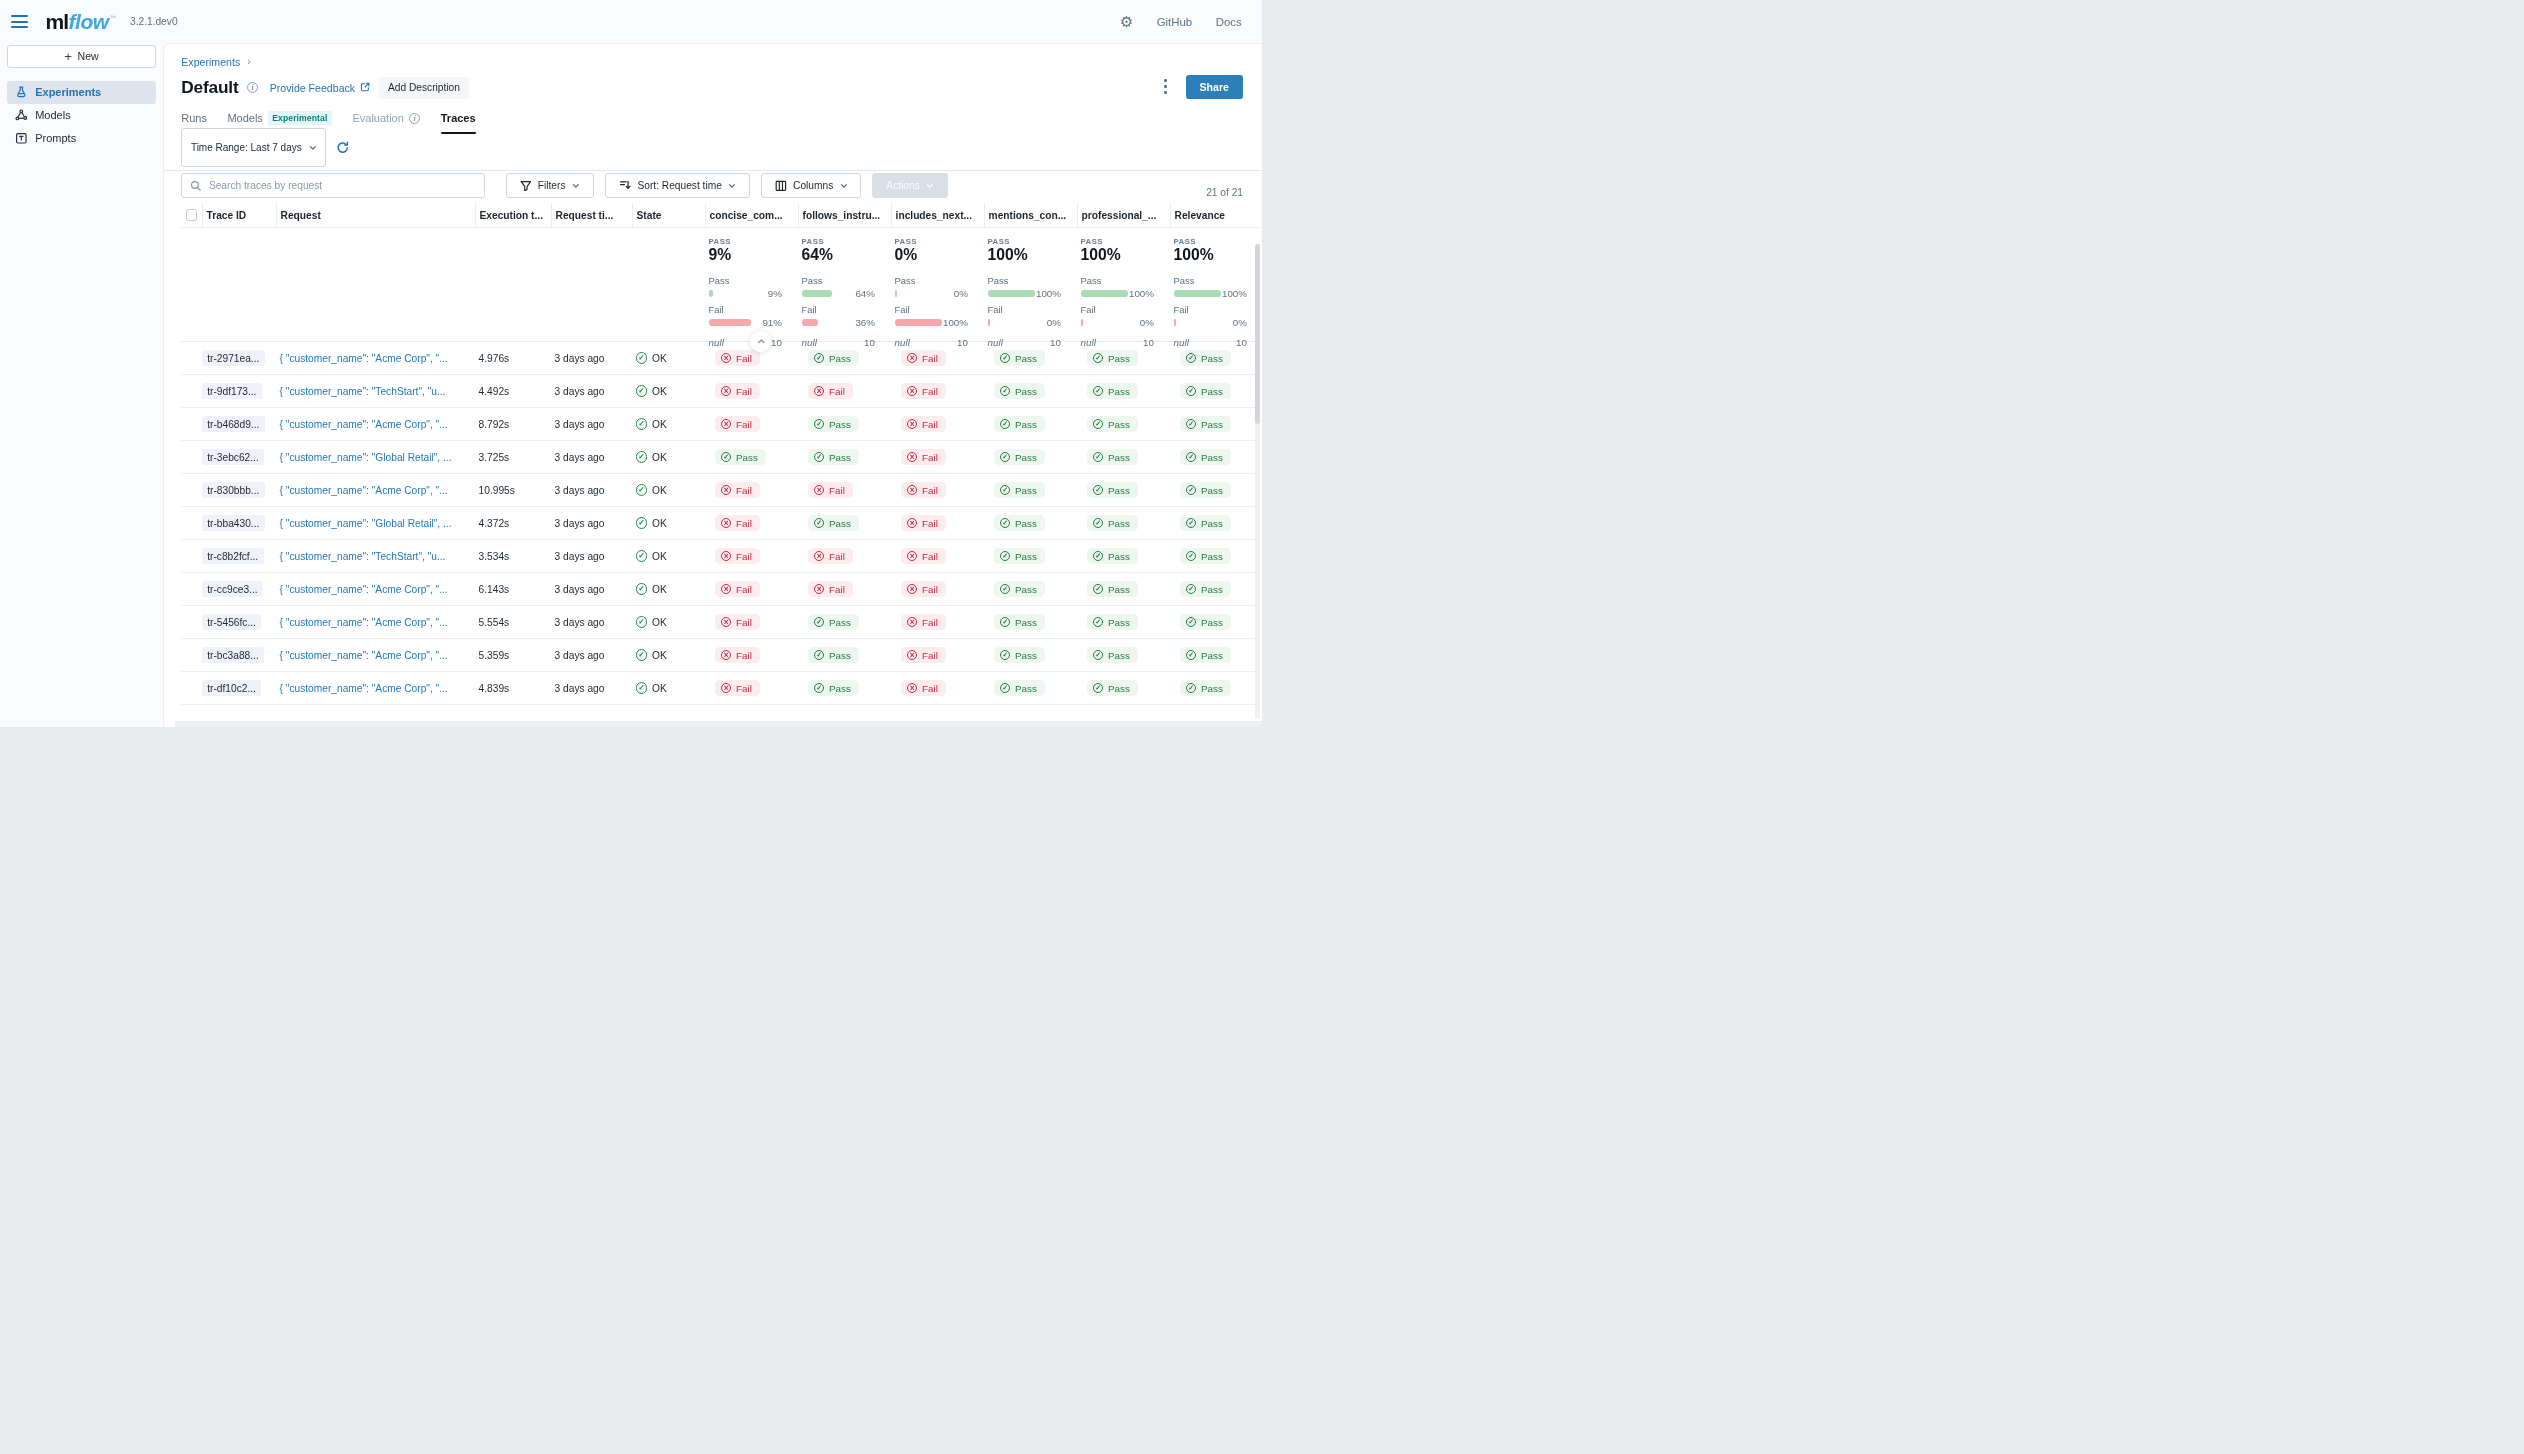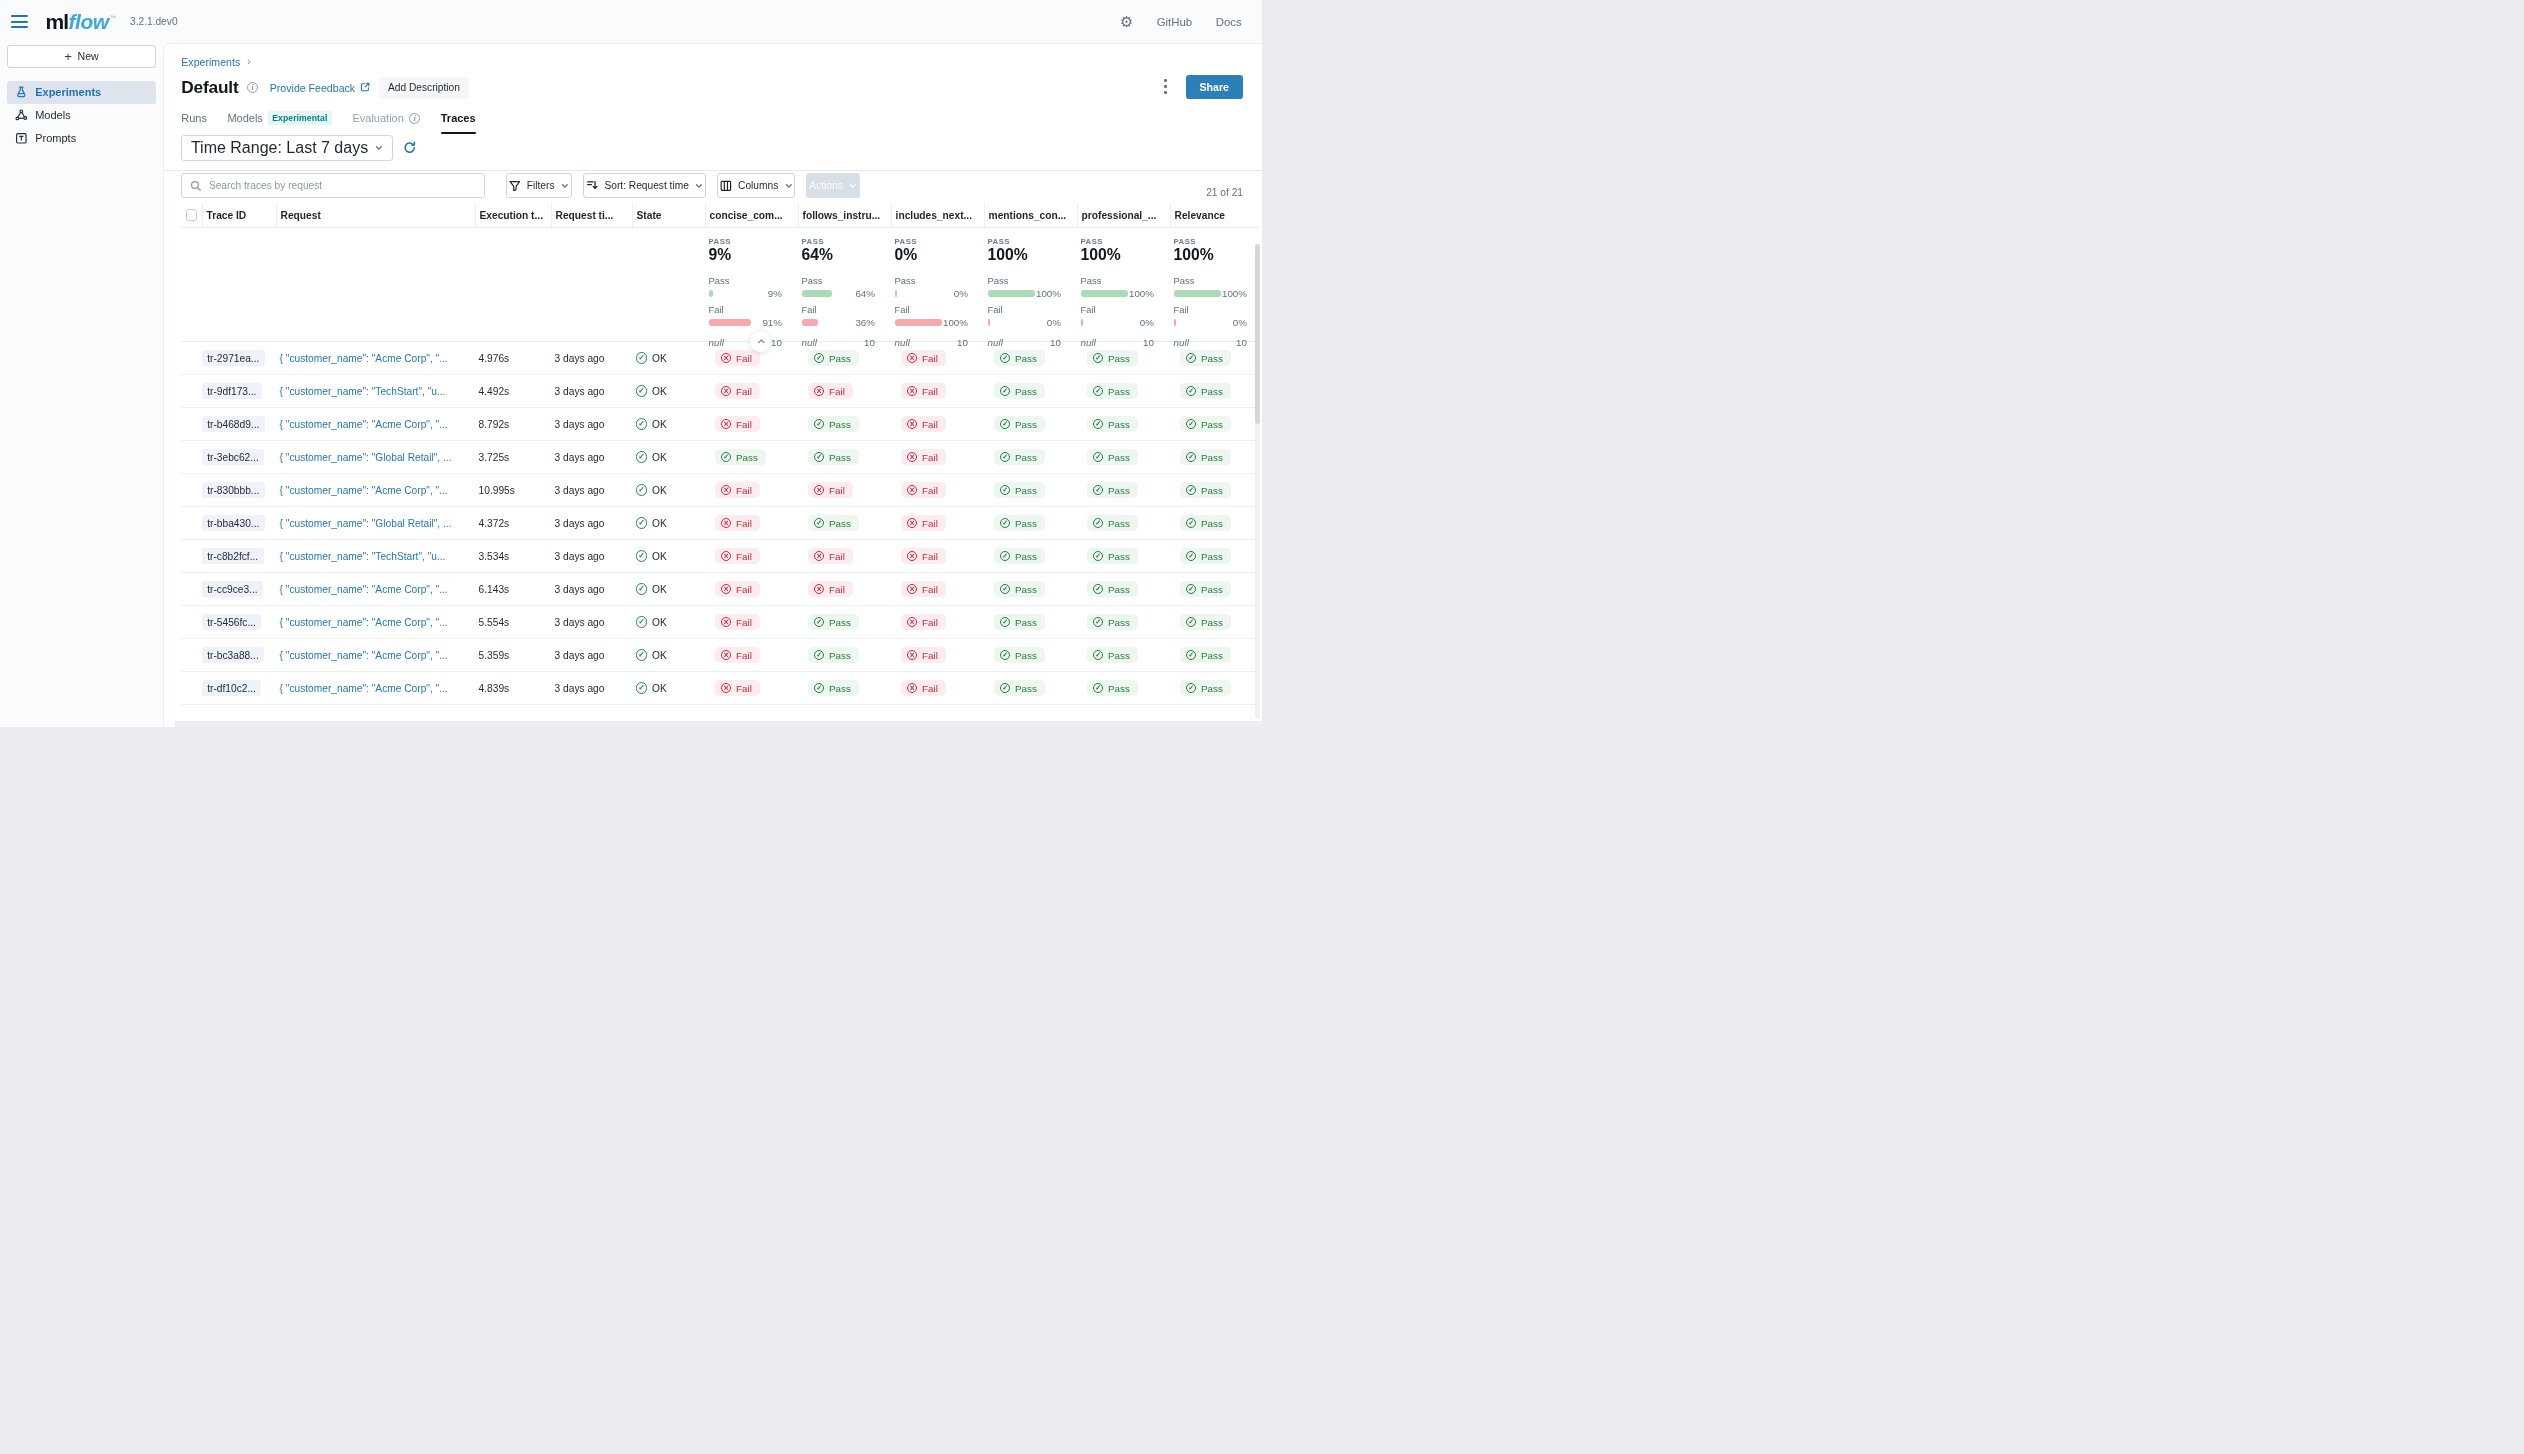--- a/index.html
+++ b/index.html
@@ -49,30 +49,30 @@
 
   .tabsrow{position:absolute;left:17.3px;top:64px;height:20.4px;display:flex;gap:20.4px}
   .tab{font-size:11px;font-weight:500;color:#5f7281;cursor:pointer;position:relative;display:flex;align-items:center;gap:5.5px}
   .tab.muted{color:#92a2b0}
   .tab.active{color:#11171c;font-weight:700}
   .tab.active::after{content:"";position:absolute;left:0;right:0;bottom:-5.5px;height:2px;background:#11171c;border-radius:1.6px}
   .tab .chip{font-size:8.6px;font-weight:600;color:#047e7d;background:#e4f7f6;padding:2px 4.7px;border-radius:0;letter-spacing:0.1px}
   .tab-models{display:flex;align-items:center;gap:4.7px}
 
   .timerow{position:absolute;left:17.3px;top:92px;height:23.5px;display:flex;align-items:center;gap:10.2px}
-  .timebtn{height:26px;padding:0 8.6px;border:0.8px solid #cdd5dd;border-radius:3.1px;background:#fff;font-size:16px;color:#1f272d;display:flex;align-items:center;gap:7px;cursor:pointer;font-family:inherit}
+  .timebtn{height:39px;padding:0 8.6px;border:0.8px solid #cdd5dd;border-radius:3.1px;background:#fff;font-size:10px;color:#1f272d;display:flex;align-items:center;gap:7px;cursor:pointer;font-family:inherit}
   .refresh{cursor:pointer;display:flex}
 
   .divider{position:absolute;left:0;right:0;top:126px;height:0.8px;background:#e6e9ec}
 
   .toolbar{position:absolute;left:17.3px;top:129px;height:25px;display:flex;align-items:center}
   .search{width:304px;height:25px;border:0.8px solid #cdd5dd;border-radius:3.1px;background:#fff;display:flex;align-items:center;padding:0 7.8px;gap:7px}
   .search input{border:none;outline:none;flex:1;font-size:10.2px;color:#1f272d;font-family:inherit;background:transparent}
   .search input::placeholder{color:#8a98a6}
-  .tbtn{height:25px;padding:0 2px;border:0.8px solid #cdd5dd;border-radius:3.1px;background:#fff;font-size:10.2px;color:#1f272d;display:flex;align-items:center;gap:6.3px;cursor:pointer;font-family:inherit}
+  .tbtn{height:25px;padding:0 13px;border:0.8px solid #cdd5dd;border-radius:3.1px;background:#fff;font-size:10.2px;color:#1f272d;display:flex;align-items:center;gap:6.3px;cursor:pointer;font-family:inherit}
   .tbtn.first{margin-left:20.4px}
   .tbtn + .tbtn{margin-left:11px}
   .tbtn.disabled{background:#d9dfe6;border-color:#d9dfe6;color:#fdfdfe;cursor:default}
   .chev{display:flex;color:#5f7281}
   .tbtn.disabled .chev{color:#fdfdfe}
   .count{position:absolute;right:19px;top:143px;font-size:10.2px;color:#5f7281}
 
   
   .table{position:absolute;left:17.3px;top:159px;width:1078px;
          --cols:20.4px 74px 199px 76px 81px 73px 93px 93px 93px 93px 93px 93px}

